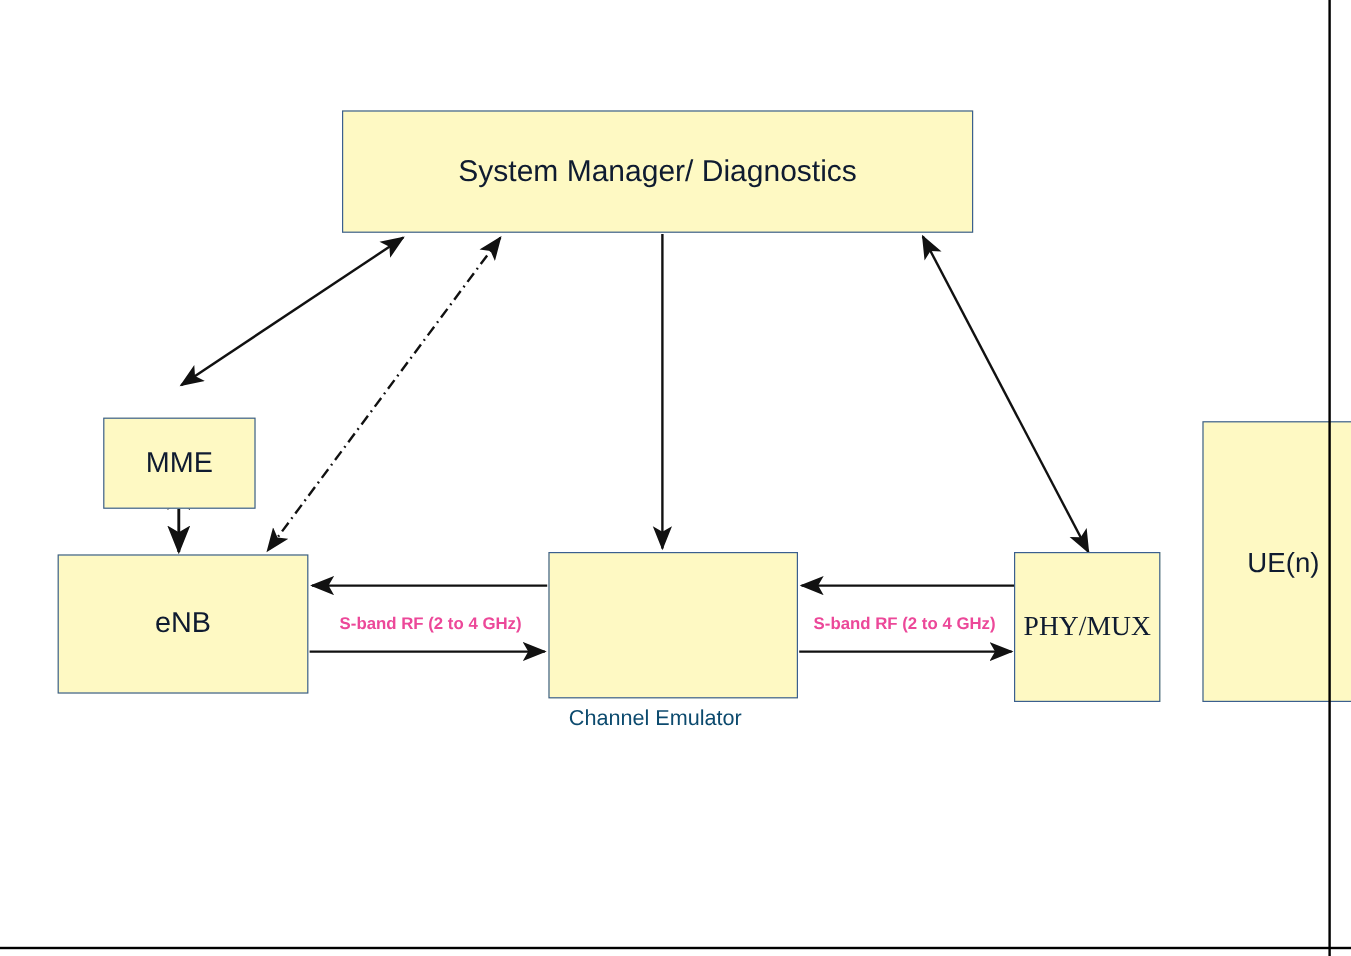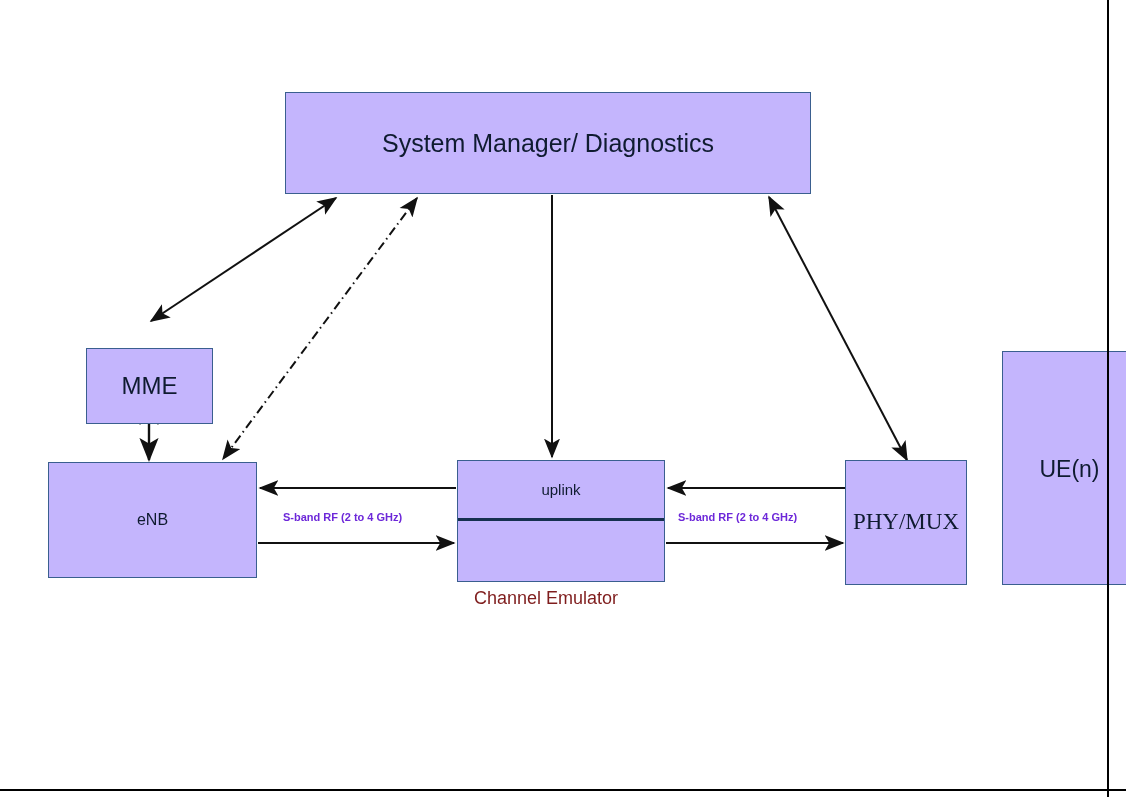--- a/index.html
+++ b/index.html
@@ -38,21 +38,21 @@
   .diagram-svg {
     position: absolute;
     top: 0;
     left: 0;
     width: 1126px;
     height: 797px;
   }
   .node-box {
     position: absolute;
     box-sizing: border-box;
-    background: #c4b5fd;
+    background: #fef9c3;
     border: 1px solid #3a5f8f;
     display: flex;
     align-items: center;
     justify-content: center;
     color: #0f1b30;
     text-align: center;
     line-height: 1.15;
   }
   .node-label {
     display: block;
@@ -63,21 +63,21 @@
     left: 285px; top: 92px; width: 526px; height: 102px;
     font-size: 25px;
   }
   #node-mme {
     left: 86px; top: 325px; width: 127px; height: 76px;
     font-size: 24px;
     margin-top: 23px;
   }
   #node-enb {
     left: 48px; top: 462px; width: 209px; height: 116px;
-    font-size: 16px;
+    font-size: 24px;
   }
   #node-channel-emulator {
     left: 457px; top: 460px; width: 208px; height: 122px;
     padding: 0;
     flex-direction: column;
     justify-content: flex-start;
   }
   .ce-half {
     width: 100%;
     height: 50%;
@@ -96,31 +96,31 @@
   }
   #node-ue {
     left: 965px; top: 351px; width: 135px; height: 234px;
     font-size: 23px;
     align-items: flex-start;
     padding-top: 104px;
     margin-left: 37px;
   }
   .caption {
     position: absolute;
-    color: #7f1d1d;
+    color: #0c4a6e;
     font-size: 18px;
     white-space: nowrap;
   }
   #caption-channel-emulator {
     left: 474px; top: 588px;
   }
   .edge-label {
     position: absolute;
-    color: #6d28d9;
-    font-size: 11px;
+    color: #ec4899;
+    font-size: 14px;
     font-weight: bold;
     white-space: nowrap;
     background: #ffffff;
     padding: 0 2px;
   }
   #label-rf-left  { left: 281px; top: 511px; }
   #label-rf-right { left: 676px; top: 511px; }
 </style>
 </head>
 <body>
@@ -162,23 +162,20 @@
 
   <div class="node-box" id="node-mme">
     <span class="node-label">MME</span>
   </div>
 
   <div class="node-box" id="node-enb">
     <span class="node-label">eNB</span>
   </div>
 
   <div class="node-box" id="node-channel-emulator">
-    <div class="ce-half top">
-      <span>uplink</span>
-    </div>
   </div>
 
   <div class="node-box" id="node-phy-mux">
     <span class="node-label">PHY/MUX</span>
   </div>
 
   <div class="node-box" id="node-ue">
     <span class="node-label">UE(n)</span>
   </div>
 

